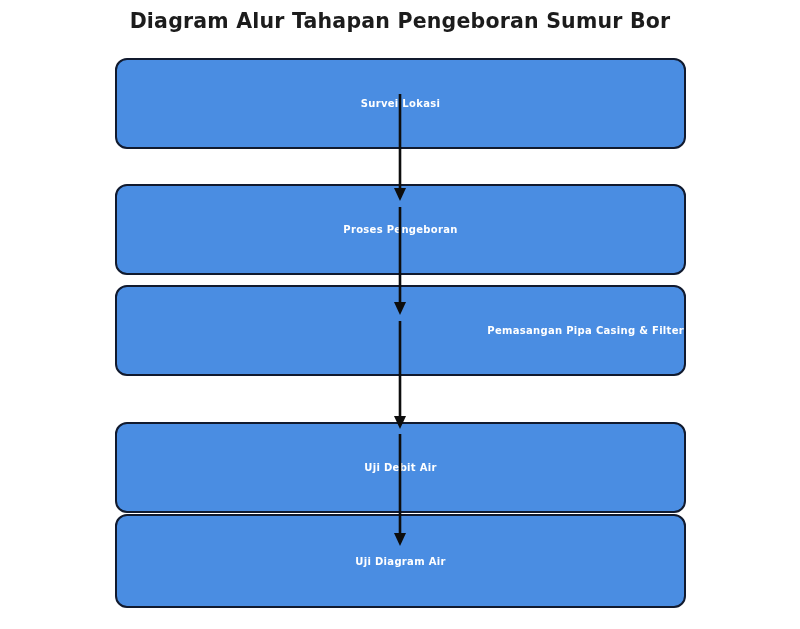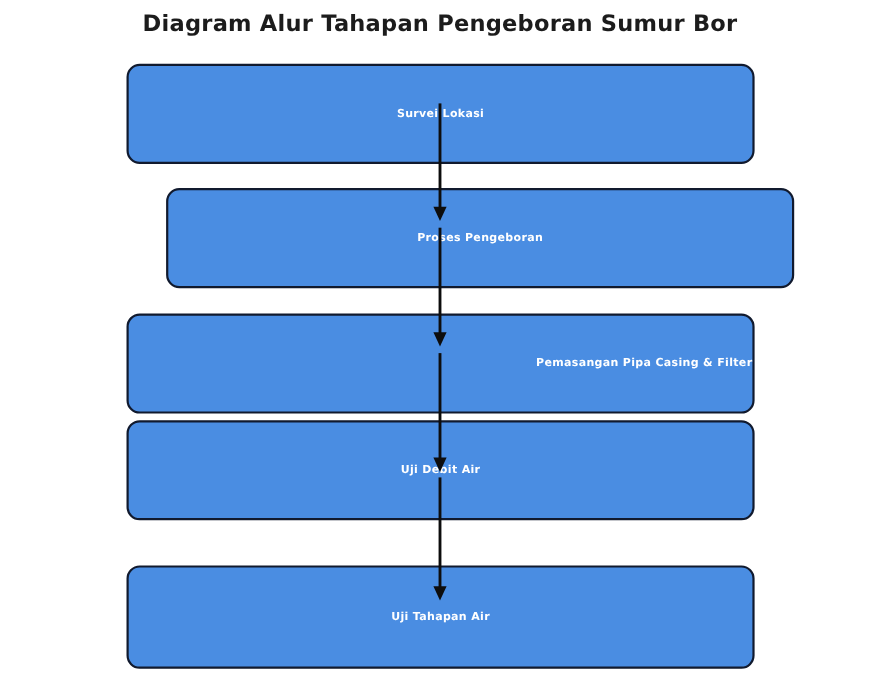--- a/index.html
+++ b/index.html
@@ -23,23 +23,23 @@
     border-radius:12px;
     display:flex;align-items:center;justify-content:center;
   }
   .box span{
     color:var(--box-text,#ffffff);
     font-size:10px;font-weight:bold;
     letter-spacing:.3px;
     white-space:nowrap;
   }
   .b1{top:58px;}
-  .b2{top:171px;margin-left:36px;}
+  .b2{top:184px;}
   .b3{top:285px;justify-content:flex-end;}
-  .b4{top:382px;text-align:center;}
+  .b4{top:422px;text-align:center;}
   .b5{top:514px;height:90px;}
   .arrows{
     position:absolute;top:0;left:0;width:800px;height:629px;
     pointer-events:none;
   }
   .arrows line{stroke:var(--arrow,#0d0d0d);stroke-width:2.6;}
   .arrows polygon{fill:var(--arrow,#0d0d0d);}
 </style>
 </head>
 <body>
@@ -53,21 +53,21 @@
   <div class="box b2">
     <span>Proses Pengeboran</span>
   </div>
   <div class="box b3">
     <span>Pemasangan Pipa Casing &amp; Filter</span>
   </div>
   <div class="box b4">
     <span>Uji Debit Air</span>
   </div>
   <div class="box b5">
-    <span>Uji Tahapan Air</span>
+    <span>Uji Diagram Air</span>
   </div>
 
   <svg class="arrows" width="800" height="629" viewBox="0 0 800 629" aria-hidden="true">
     <g>
       <line x1="400" y1="94" x2="400" y2="189"></line>
       <polygon points="394,188 406,188 400,201"></polygon>
     </g>
     <g>
       <line x1="400" y1="207" x2="400" y2="303"></line>
       <polygon points="394,302 406,302 400,315"></polygon>

